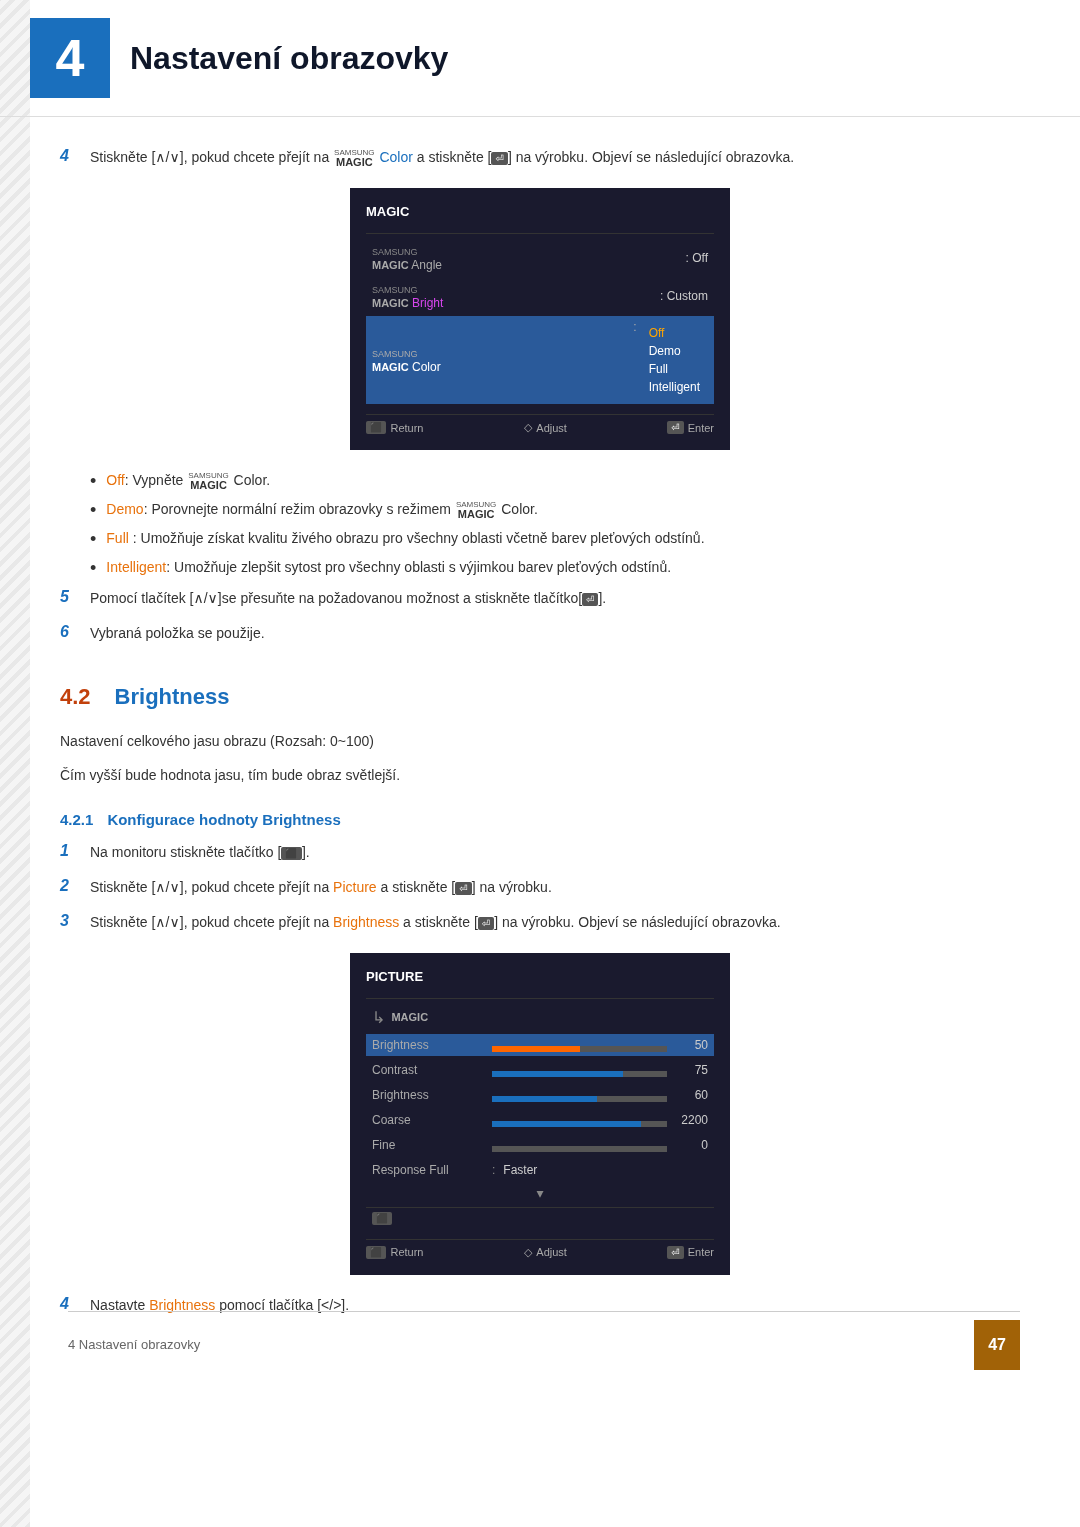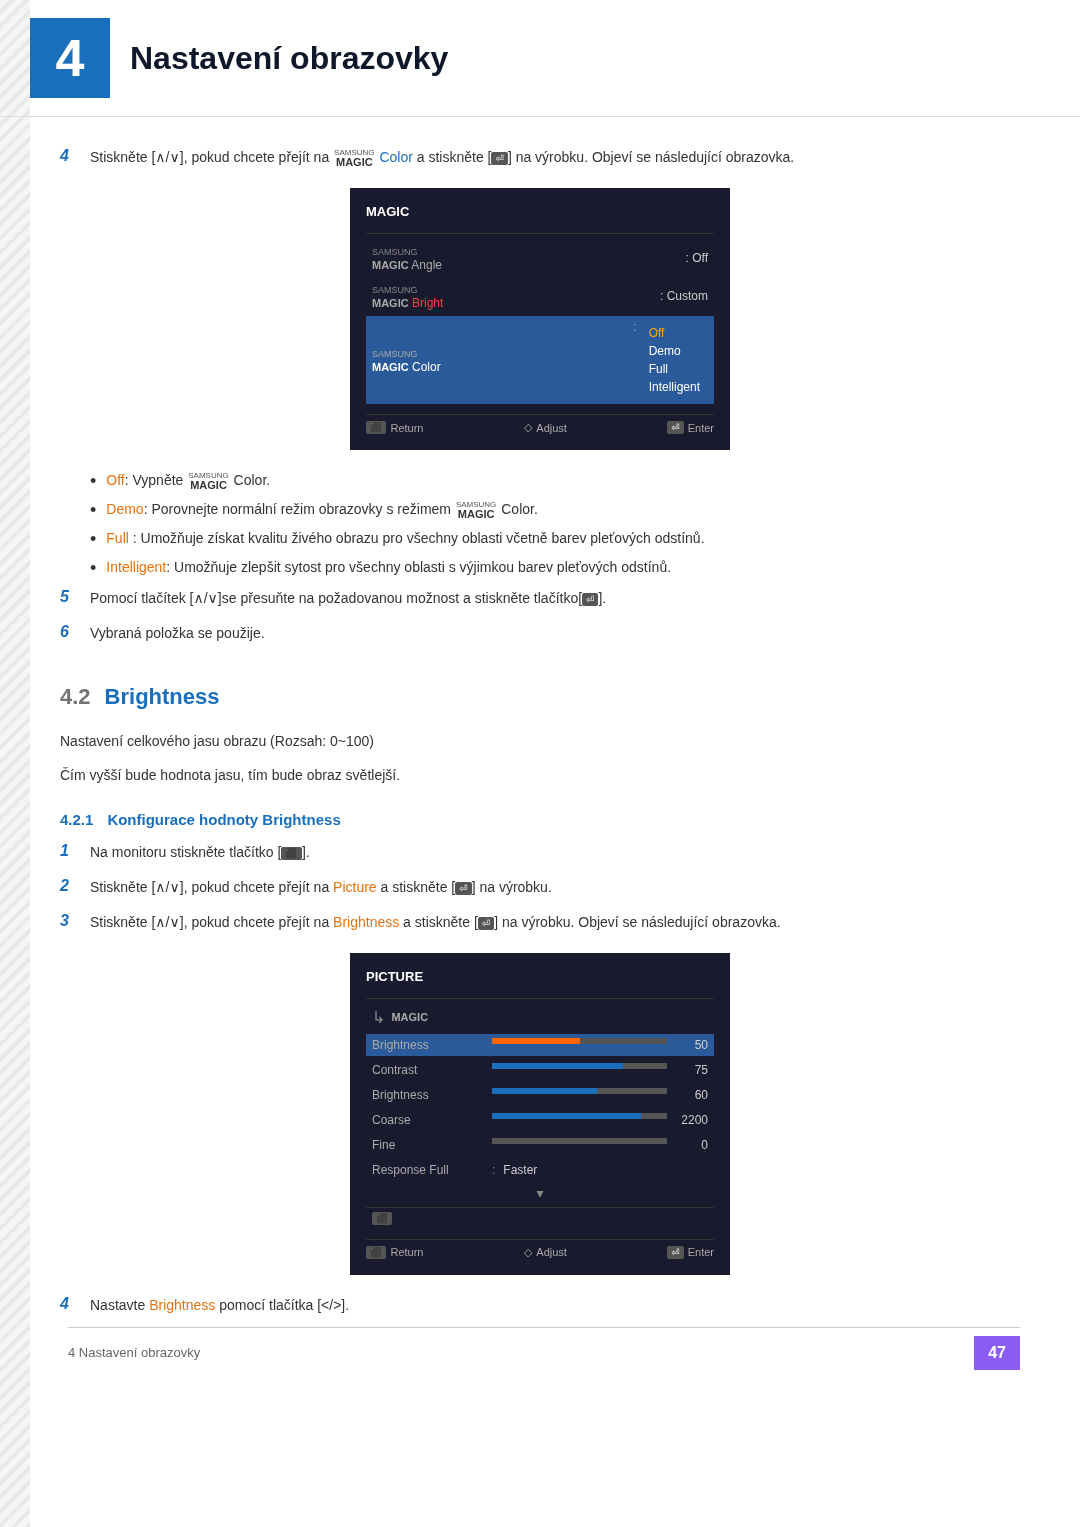--- a/index.html
+++ b/index.html
@@ -159,24 +159,24 @@
       border-radius: 2px;
     }
 
     
     .section-header {
       display: flex;
       align-items: baseline;
       margin: 40px 0 20px 0;
     }
     .section-number {
-      color: #737373;
+      color: #c2410c;
       font-size: 22px;
       font-weight: bold;
-      margin-right: 14px;
+      margin-right: 24px;
     }
     .section-title {
       color: #1a6fbd;
       font-size: 22px;
       font-weight: bold;
     }
 
     .subsection-header {
       display: flex;
       align-items: flex-end;
@@ -225,21 +225,21 @@
       background: #2a5a9a;
     }
     .ps-label {
       width: 120px;
       color: #aaa;
       font-size: 12px;
     }
     .ps-bar-container {
       flex: 1;
       display: flex;
-      align-items: flex-start;
+      align-items: flex-end;
       gap: 6px;
     }
     .ps-bar {
       height: 6px;
       background: #555;
       flex: 1;
       position: relative;
     }
     .ps-bar-fill {
       height: 100%;
@@ -274,23 +274,23 @@
       align-items: center;
       border-top: 1px solid #ccc;
       padding-top: 8px;
       margin-left: 8px;
     }
     .footer-chapter {
       color: #666;
       font-size: 13px;
     }
     .footer-page {
-      background: #8b5cf6;
+      background: #a16207;
       color: white;
-      padding: 8px 14px;
+      padding: 16px 14px;
       font-size: 16px;
       font-weight: bold;
     }
 
     .samsung-magic-inline {
       display: inline-flex;
       flex-direction: column;
       align-items: center;
       vertical-align: middle;
       margin: 0 1px;
@@ -366,21 +366,21 @@
             <span style="font-size:9px;color:#888;">SAMSUNG</span><br>
             <span style="font-size:11px;font-weight:bold;color:#aaa;">MAGIC</span>
             <span style="color:#aaa;"> Angle</span>
           </div>
           <div class="screen-value">: Off</div>
         </div>
         <div class="screen-row">
           <div class="screen-label">
             <span style="font-size:9px;color:#888;">SAMSUNG</span><br>
             <span style="font-size:11px;font-weight:bold;color:#aaa;">MAGIC</span>
-            <span style="color:#ef4444;"> Bright</span>
+            <span style="color:#d946ef;"> Bright</span>
           </div>
           <div class="screen-value">: Custom</div>
         </div>
         <div class="screen-row highlighted">
           <div class="screen-label">
             <span style="font-size:9px;color:#aaa;">SAMSUNG</span><br>
             <span style="font-size:11px;font-weight:bold;color:#fff;">MAGIC</span>
             <span style="color:#fff;"> Color</span>
           </div>
           <div style="display:flex;align-items:flex-start;">

